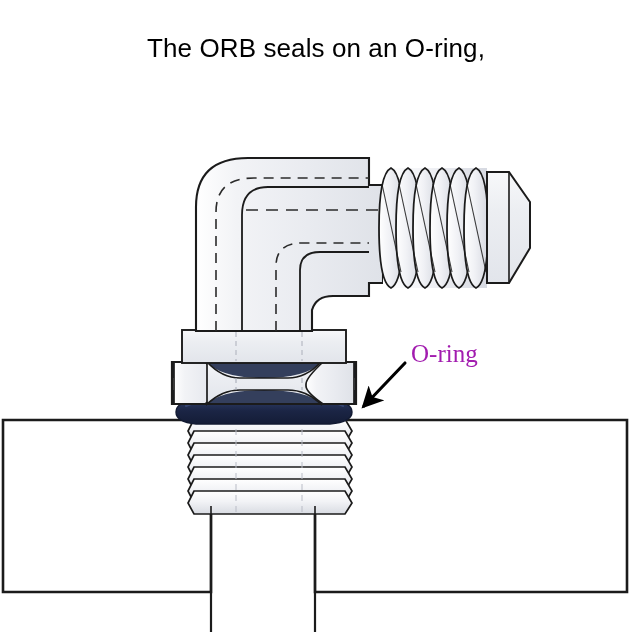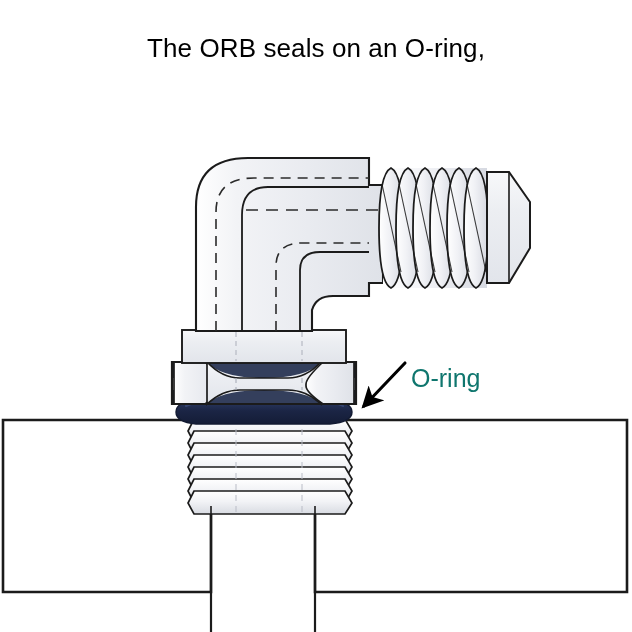--- a/index.html
+++ b/index.html
@@ -29,23 +29,23 @@
     font-family: "Liberation Sans", sans-serif;
     font-size: 26px;
     line-height: 32px;
     font-weight: 400;
     letter-spacing: 0.1px;
   }
   .title-line { display: block; white-space: nowrap; }
   .callout-label {
     position: absolute;
     left: 411px;
-    top: 364px;
-    color: #0f766e;
-    font-family: Liberation Sans, sans-serif;
+    top: 340px;
+    color: #a21caf;
+    font-family: Liberation Serif, serif;
     font-size: 25px;
     line-height: 28px;
     white-space: nowrap;
   }
   svg#drawing {
     position: absolute;
     left: 0;
     top: 0;
   }
 </style>

